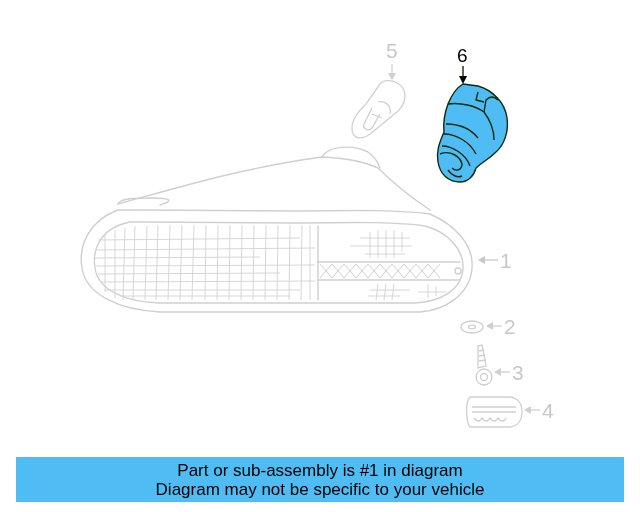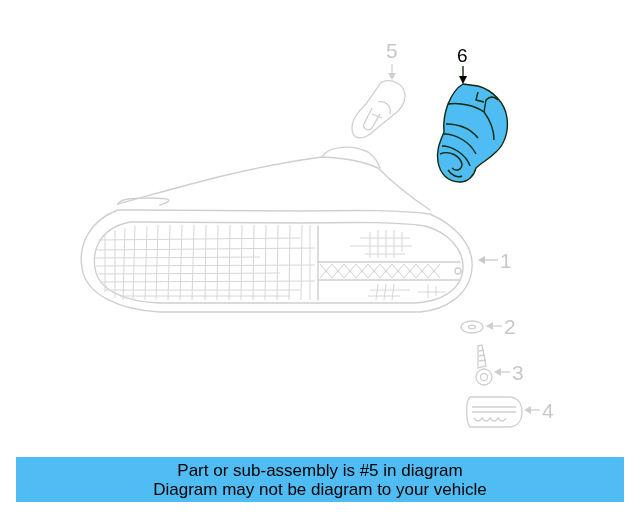--- a/index.html
+++ b/index.html
@@ -153,15 +153,15 @@
 
   <span class="callout" style="left:386px; top:40px;">5</span>
   <span class="callout active" style="left:457px; top:46px; font-size:19px;">6</span>
   <span class="callout" style="left:500px; top:250px;">1</span>
   <span class="callout" style="left:504px; top:316px;">2</span>
   <span class="callout" style="left:512px; top:362px;">3</span>
   <span class="callout" style="left:542px; top:400px;">4</span>
 </div>
 
 <div class="banner">
-  <span>Part or sub-assembly is #5 in diagram</span>
-  <span>Diagram may not be diagram to your vehicle</span>
+  <span>Part or sub-assembly is #1 in diagram</span>
+  <span>Diagram may not be specific to your vehicle</span>
 </div>
 
 </body></html>

